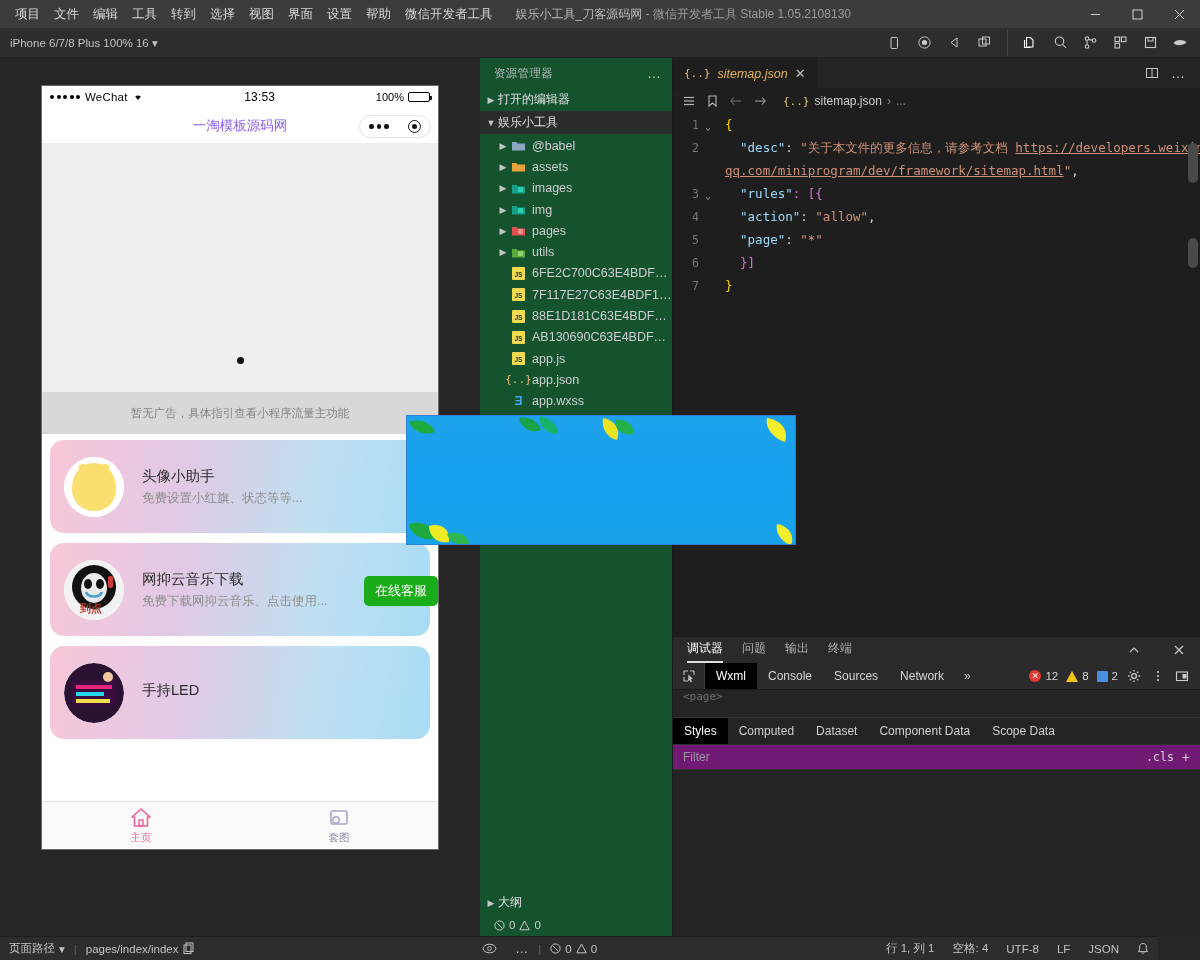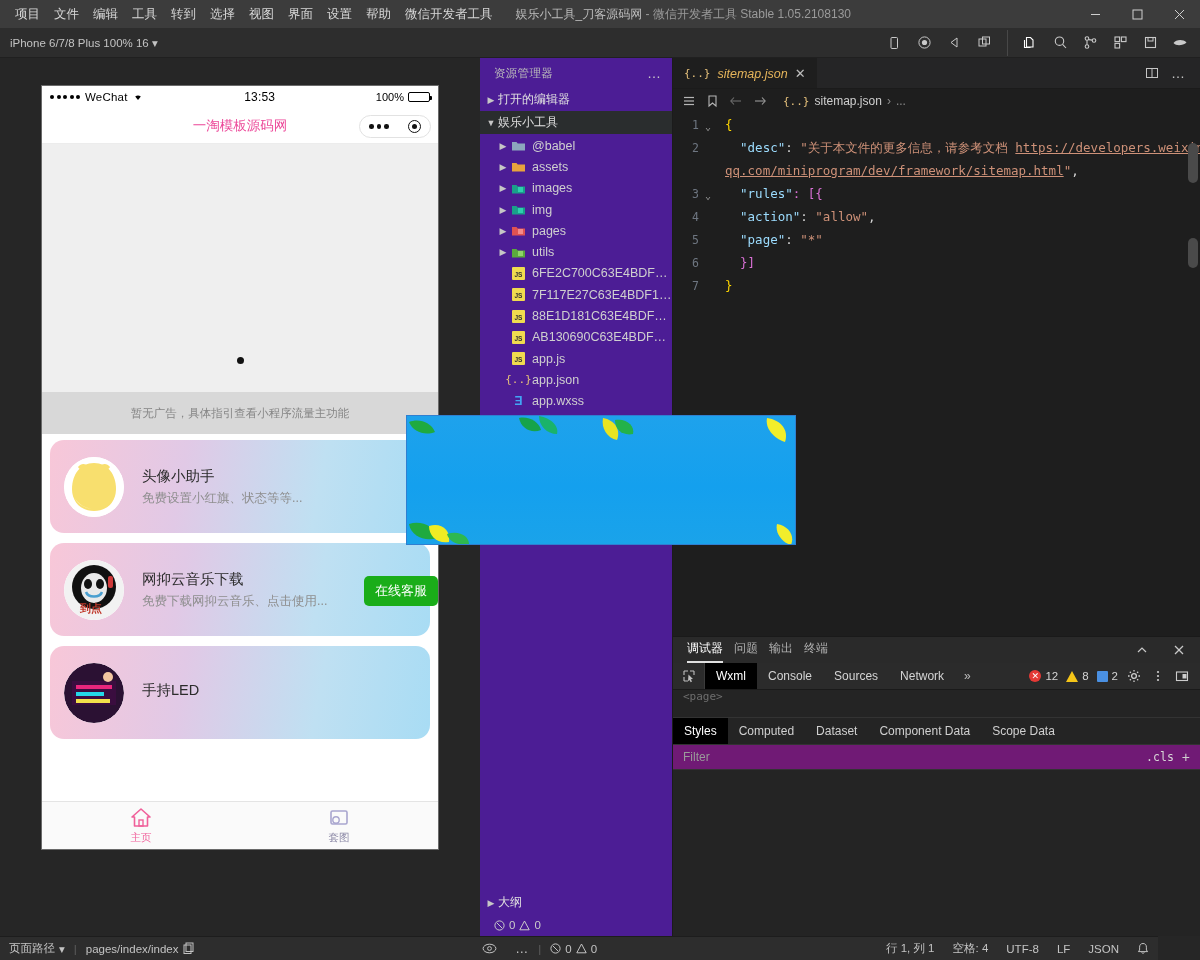--- a/index.html
+++ b/index.html
@@ -78,21 +78,21 @@
     content: ""; position: absolute; right: -3px; top: 3px;
     width: 2px; height: 4px; background: #000; border-radius: 0 1px 1px 0;
   }
   .batt-fill { width: 100%; height: 100%; background: #000; border-radius: 1px; }
 
   .nav-bar {
     height: 36px; background: #fff; display: flex; align-items: center;
     justify-content: center; position: relative; flex: 0 0 auto;
     border-bottom: 1px solid #ececec;
   }
-  .nav-title { font-size: 13.5px; color: #ec4899; }
+  .nav-title { font-size: 13.5px; color: #8b5cf6; }
   .capsule {
     position: absolute; right: 7px; top: 7px; width: 72px; height: 23px;
     border: 1px solid #e2e2e2; border-radius: 12px; background: #fff;
     display: flex; align-items: center; justify-content: space-around;
   }
   .cap-dots { display: flex; gap: 3px; }
   .cap-dot { width: 4.5px; height: 4.5px; border-radius: 50%; background: #111; }
   .cap-target {
     width: 13px; height: 13px; border: 1.6px solid #111; border-radius: 50%;
     display: flex; align-items: center; justify-content: center;
@@ -139,21 +139,21 @@
   
   .overlay-img {
     position: absolute; left: 406px; top: 415px; width: 390px; height: 130px;
     background: linear-gradient(180deg, #1ea2ec 0%, #14a0ee 55%, #1aa3ea 100%);
     border: 1px solid #2f7fd1; overflow: hidden; z-index: 40;
   }
 
   
   .sidebar {
     position: absolute; top: 58px; left: 480px; width: 193px; bottom: 24px;
-    background: #4c1d95; color: #cccccc; font-size: 12.5px;
+    background: #14532d; color: #cccccc; font-size: 12.5px;
     border-right: 1px solid #1b1b1b;
   }
   .sb-head {
     height: 30px; display: flex; align-items: center; justify-content: space-between;
     padding: 0 10px 0 14px; color: #bbbbbb; font-size: 11.5px; letter-spacing: .3px;
   }
   .sb-dots { color: #c9c9c9; font-size: 14px; letter-spacing: 1px; }
   .sb-section {
     height: 23px; display: flex; align-items: center; padding-left: 4px;
     font-size: 12px; color: #e0e0e0; background: #2a2d2e;
@@ -227,21 +227,21 @@
   }
 
   
   .devtools {
     position: absolute; left: 673px; right: 0; bottom: 24px; top: 636px;
     background: #242424; display: flex; flex-direction: column;
     border-top: 1px solid #1a1a1a;
   }
   .dt-head {
     height: 26px; display: flex; align-items: center; padding-left: 14px;
-    gap: 11px; font-size: 12px; color: #b0b0b0; background: #2a2a2a;
+    gap: 19px; font-size: 12px; color: #b0b0b0; background: #2a2a2a;
   }
   .dt-tab { position: relative; padding-bottom: 4px; }
   .dt-tab.sel { color: #ffffff; }
   .dt-tab.sel::after {
     content: ""; position: absolute; left: 0; right: 0; bottom: -2px; height: 1.5px; background: #e0e0e0;
   }
   .dt-head-sp { flex: 1; }
   .dt-hbtn { width: 26px; display: flex; align-items: center; justify-content: center; color: #c8c8c8; }
 
   .dt-bar {

